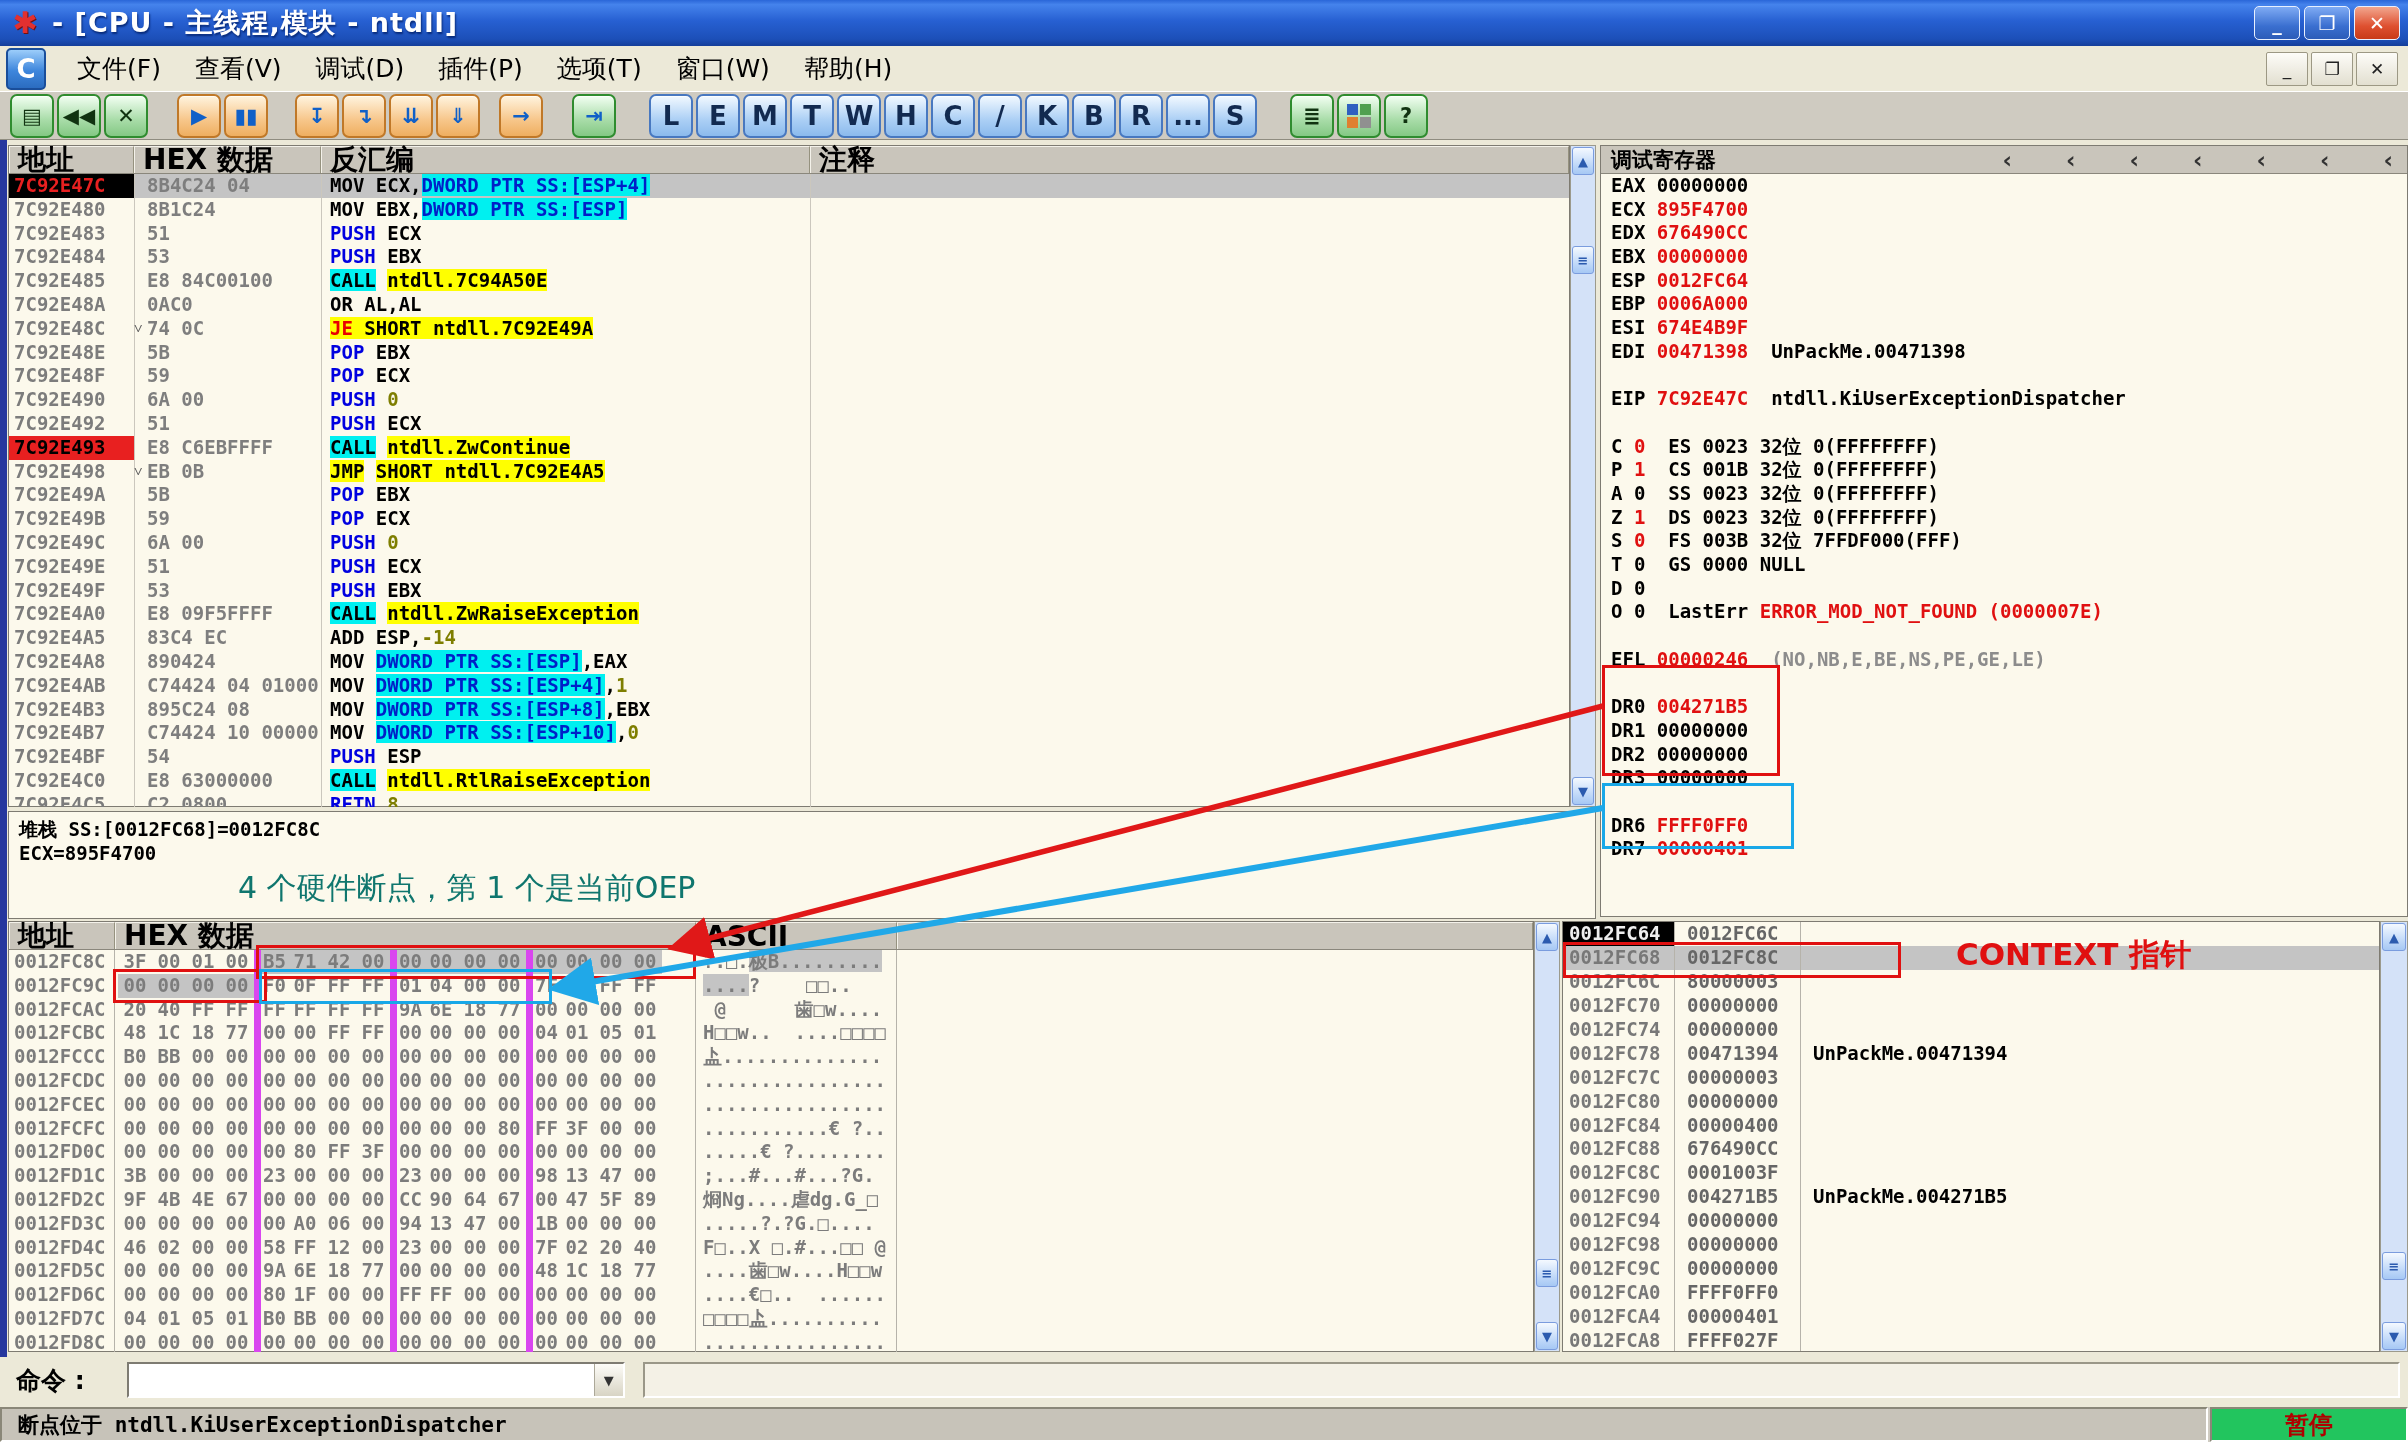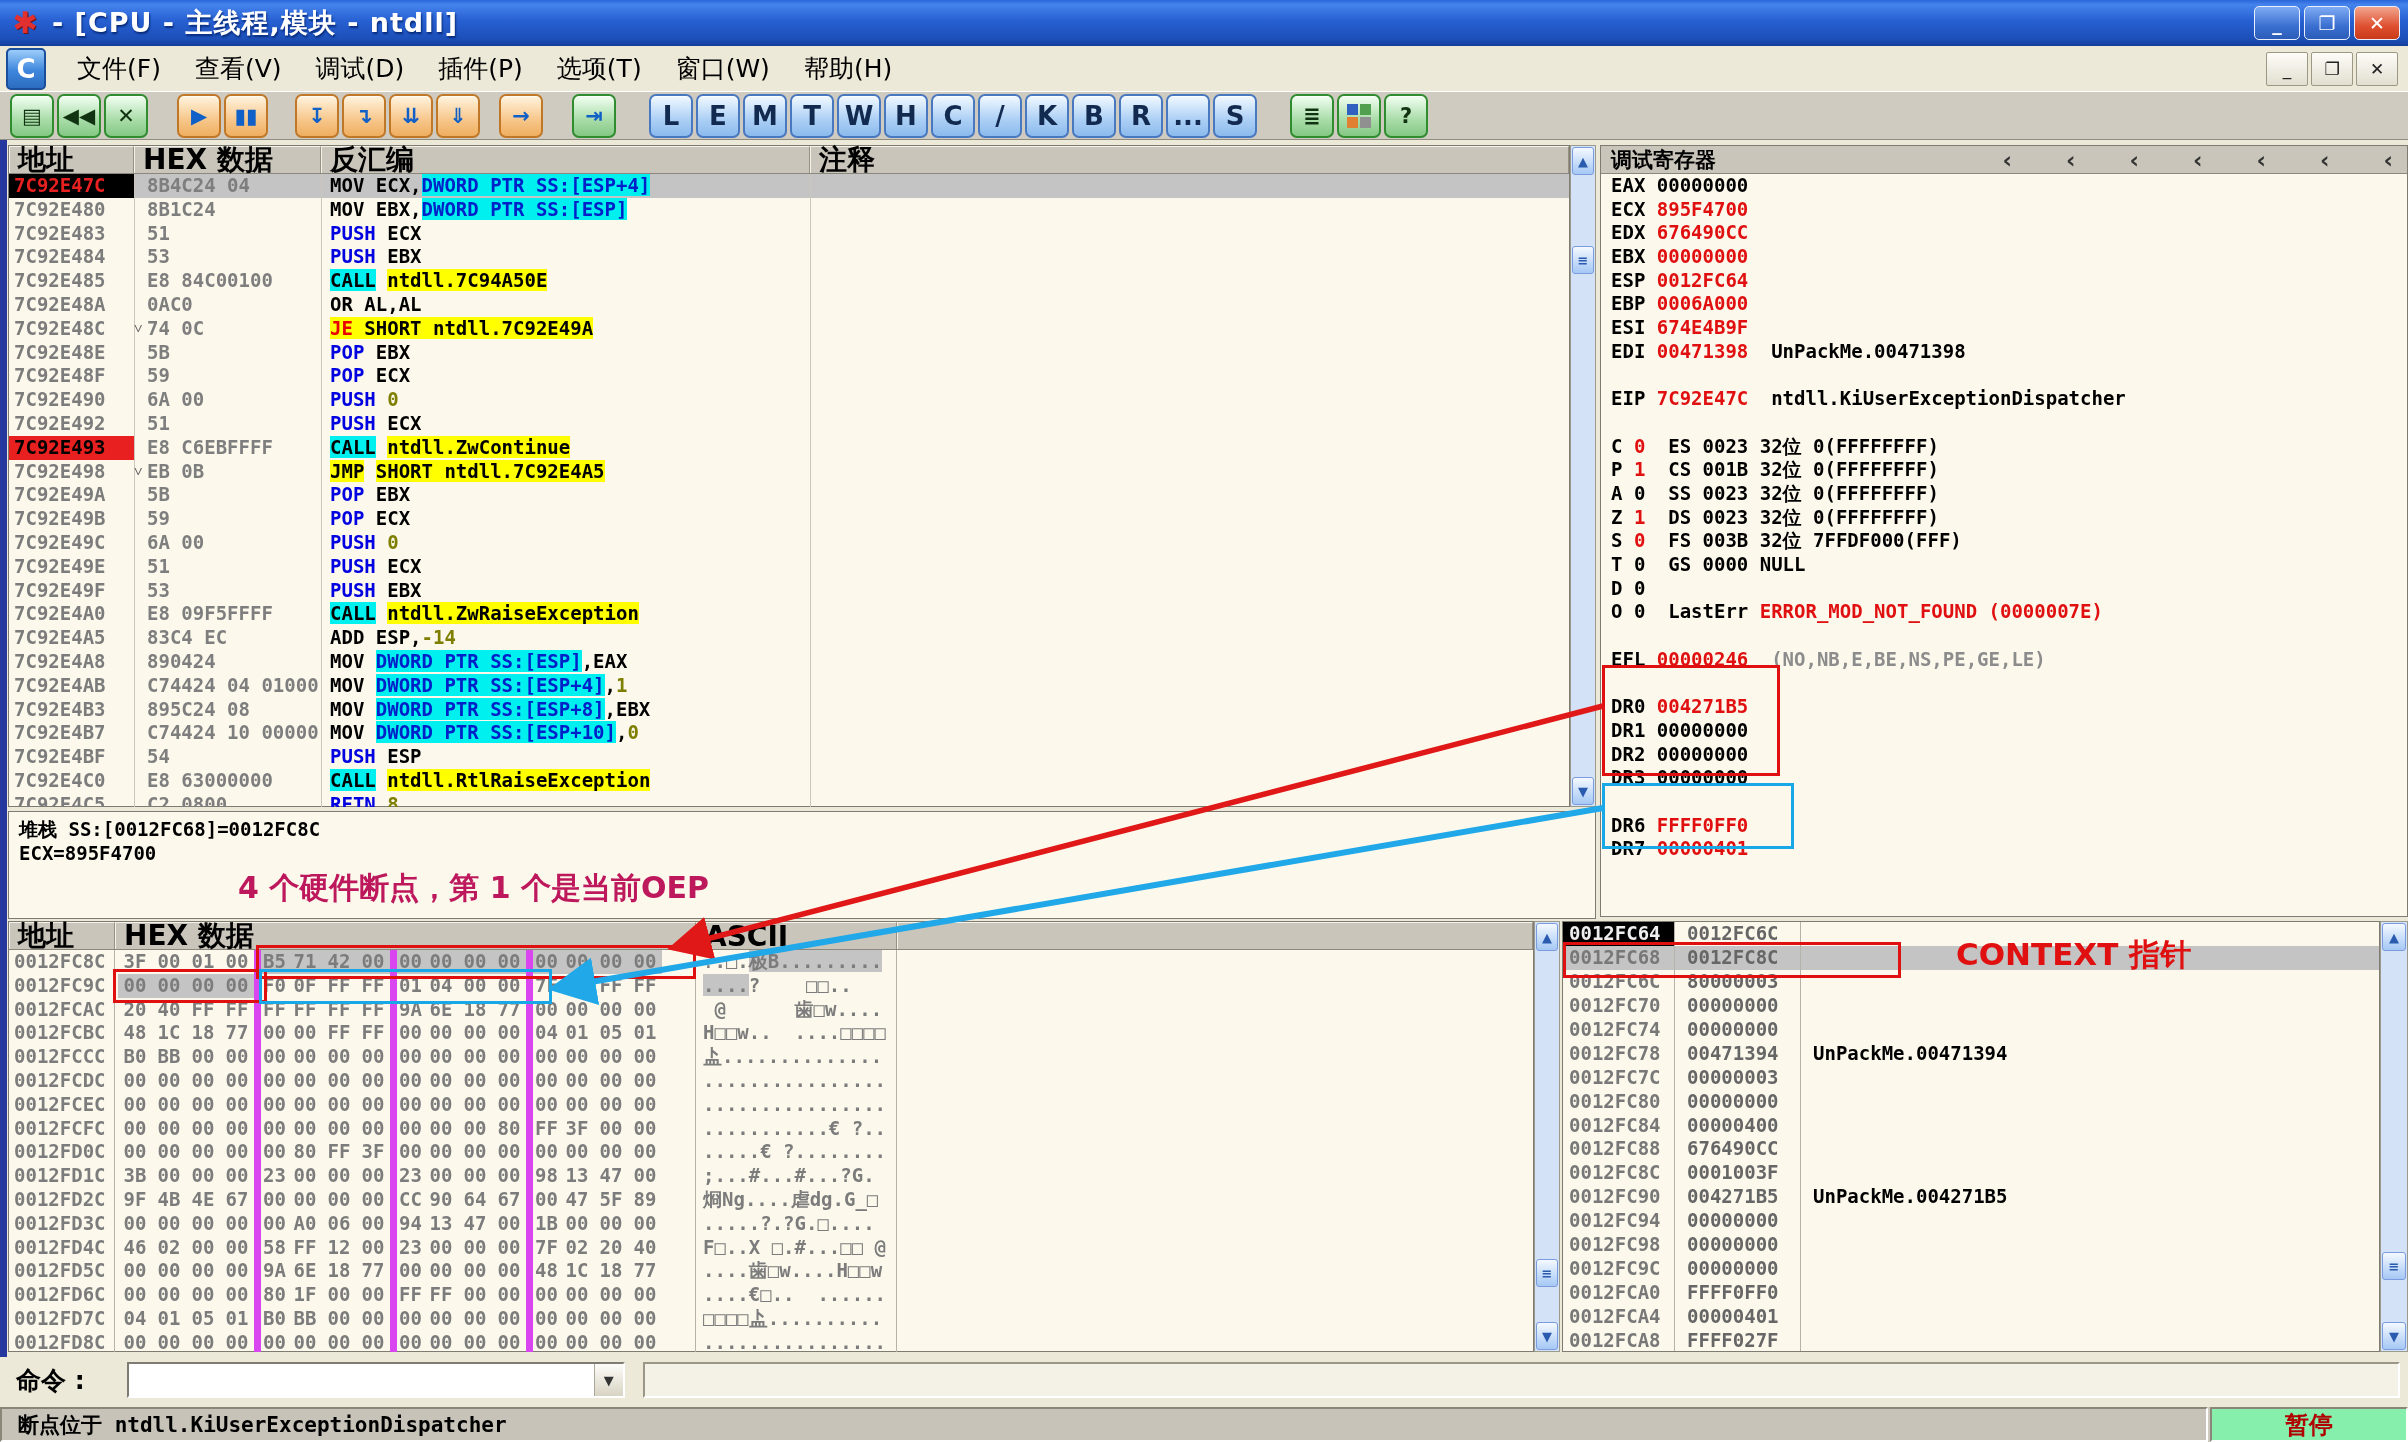--- a/index.html
+++ b/index.html
@@ -106,38 +106,38 @@
   .sb-el.up{top:1px}.sb-el.down{bottom:1px}
 
   
   .annot-box{position:absolute;pointer-events:none;z-index:55}
   #box-dr03{left:1602px;top:665px;width:172px;height:105px;border:3px solid #E01010}
   #box-dr67{left:1602px;top:783px;width:186px;height:60px;border:3px solid #18A8E8}
   #box-hexred1{left:256px;top:945px;width:434px;height:28px;border:3px solid #E01010}
   #box-hexred2{left:113px;top:969px;width:148px;height:28px;border:3px solid #E01010}
   #box-hexblue{left:259px;top:969px;width:287px;height:29px;border:3px solid #18A8E8}
   #box-stacksel{left:1563px;top:942px;width:332px;height:30px;border:3px solid #E01010}
-  #annot-hwbp{position:absolute;left:238px;top:868px;font-size:30px;color:#be185d;font-weight:700;z-index:56;white-space:pre}
+  #annot-hwbp{position:absolute;left:238px;top:868px;font-size:30px;color:#0f766e;font-weight:400;z-index:56;white-space:pre}
   #annot-ctx{position:absolute;left:1956px;top:934px;font-size:31px;color:#E01010;font-weight:600;z-index:56;white-space:pre}
   #annot-arrows{position:absolute;left:0;top:0;z-index:60;pointer-events:none}
 
   
   #cmdrow{position:absolute;left:0;top:1357px;width:2408px;height:46px;display:flex;align-items:center}
   #cmd-label{margin-left:16px;font-size:25px;font-weight:bold;color:#000;white-space:pre}
   #cmd-combo{margin-left:42px;width:498px;height:36px;background:#fff;border:2px solid;border-color:#7E7B72 #FFF #FFF #7E7B72;
     display:flex;align-items:stretch;box-sizing:border-box}
   #cmd-input{flex:1;border:0;outline:none;font-size:20px;font-family:"DejaVu Sans Mono",monospace;padding:0 6px;background:#fff}
   #combo-btn{width:28px;background:linear-gradient(180deg,#FDFCF8,#D8D4C4);border-left:1px solid #ACA899;display:flex;align-items:center;justify-content:center;font-size:13px;color:#333}
   #cmd-extra{margin-left:18px;margin-right:8px;flex:1;height:36px;border:2px solid;border-color:#9A9788 #FFF #FFF #9A9788;background:#F4F1E6;box-sizing:border-box}
 
   
   #statusbar{position:absolute;left:0;top:1407px;width:2408px;height:35px;background:#CFCBC1;display:flex}
   #status-msg{width:2208px;border:2px solid;border-color:#8A8778 #FFF #FFF #8A8778;background:#C7C3B9;display:flex;align-items:center;
     padding:0 16px;font-family:"DejaVu Sans Mono",monospace;font-weight:bold;font-size:21px;color:#000;box-sizing:border-box;white-space:pre}
-  #status-state{flex:1;margin-left:2px;border:2px solid;border-color:#8A8778 #FFF #FFF #8A8778;background:#86efac;color:#B00000;
+  #status-state{flex:1;margin-left:2px;border:2px solid;border-color:#8A8778 #FFF #FFF #8A8778;background:#22c55e;color:#B00000;
     display:flex;align-items:center;justify-content:center;font-size:24px;font-weight:bold}
 </style>
 </head>
 <body>
 
 <div id="root">
 
   <div id="titlebar">
     <span id="title-icon">✱</span>
     <span id="title-text"> - [CPU - 主线程,模块 - ntdll]</span>

